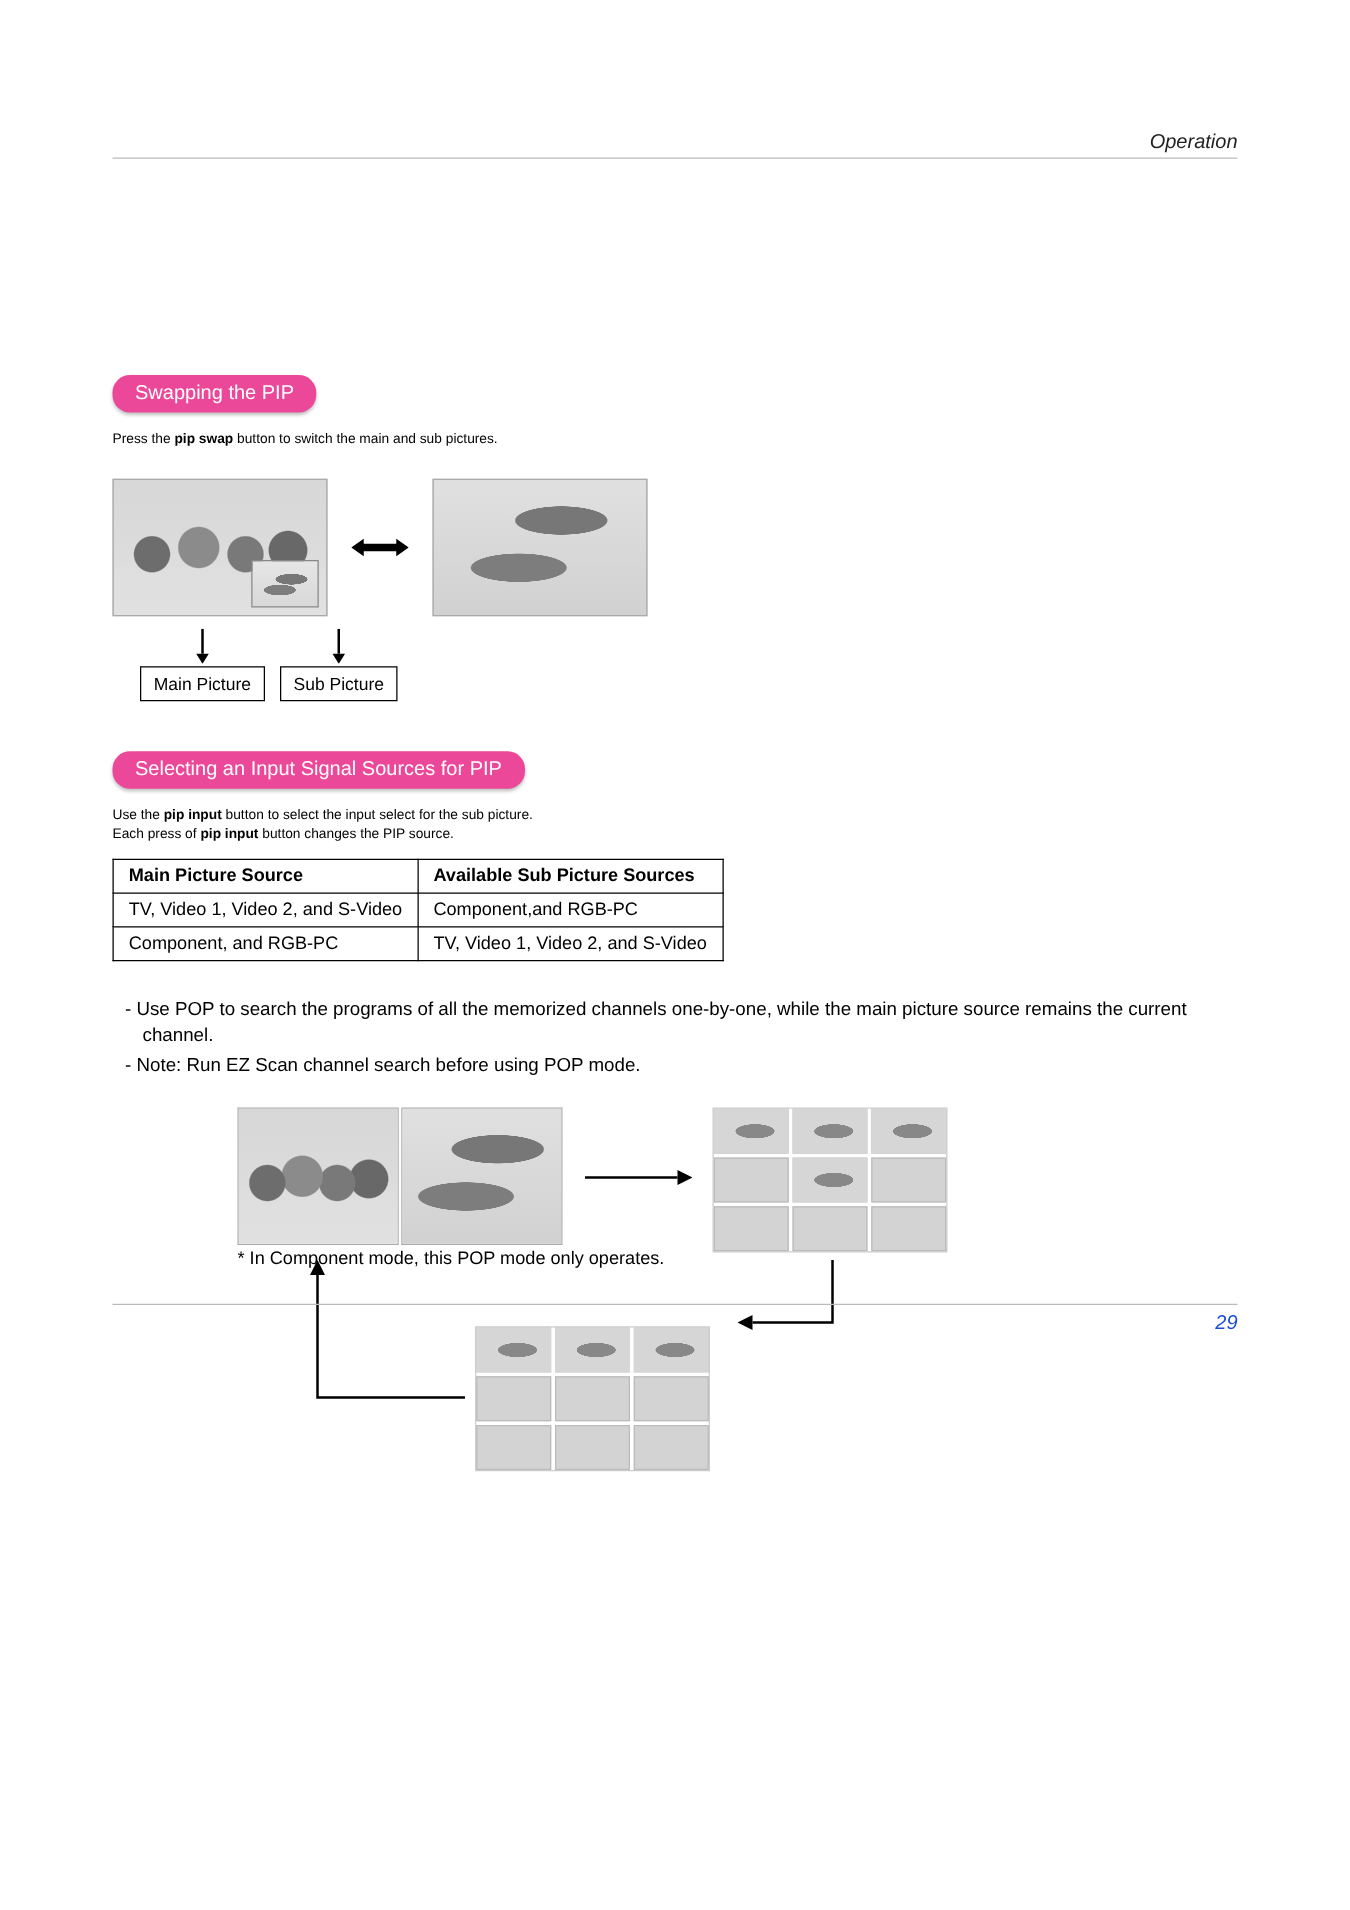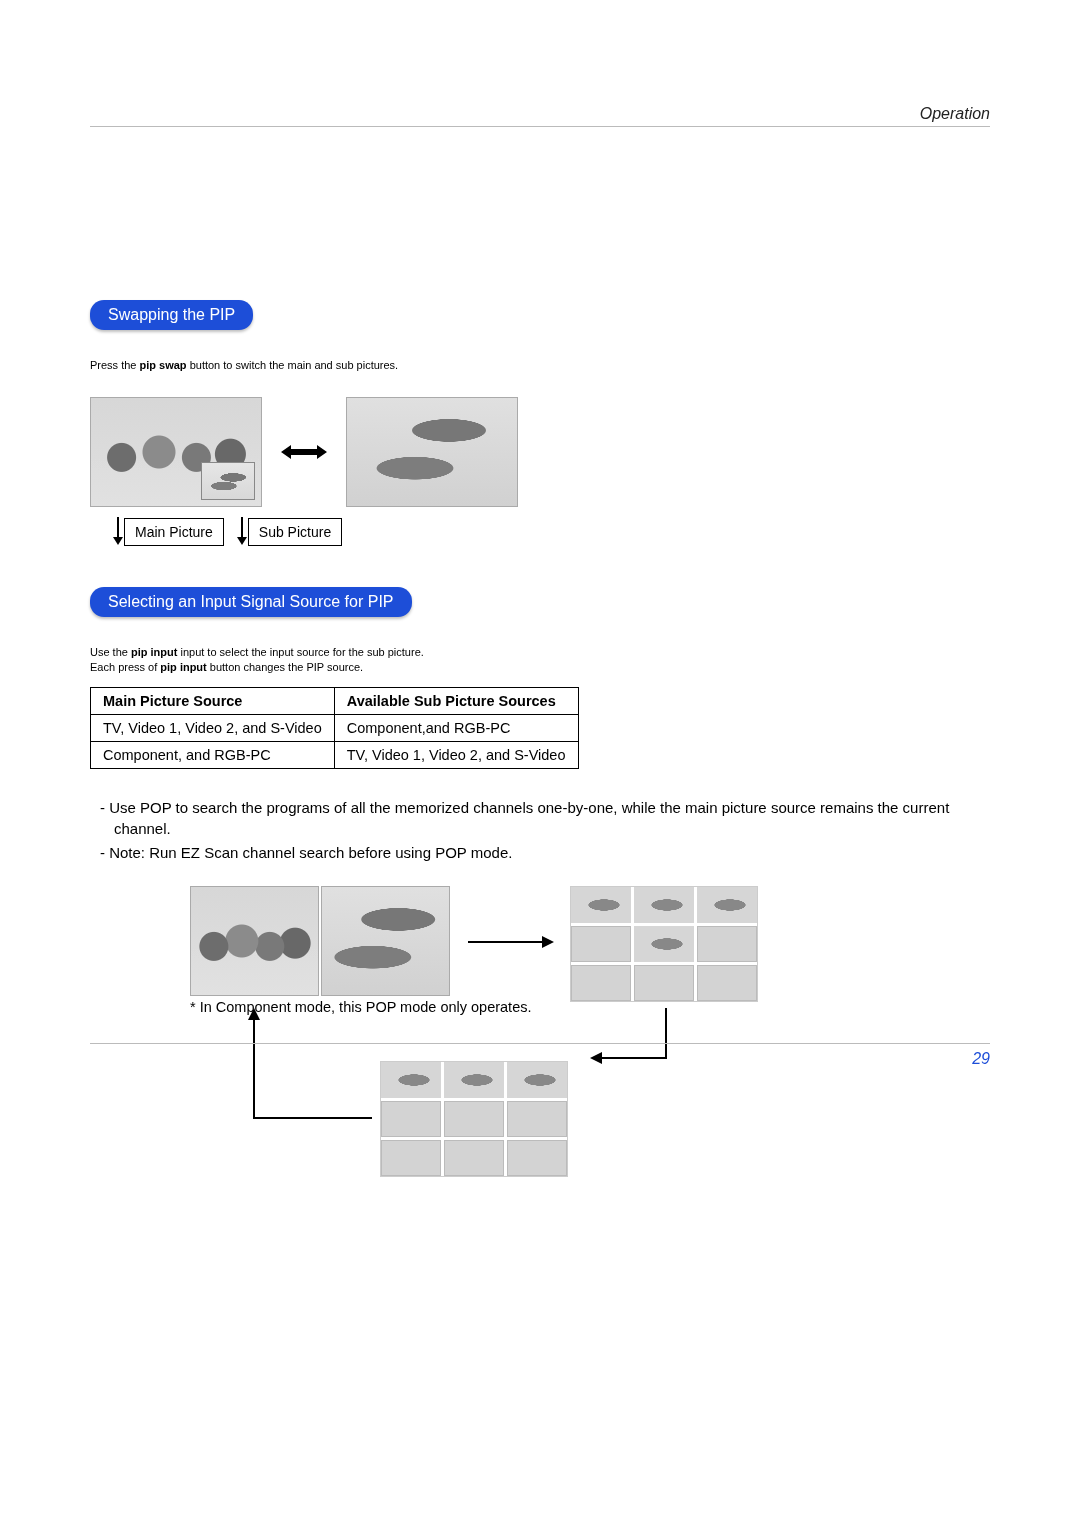--- a/index.html
+++ b/index.html
@@ -48,26 +48,26 @@
     color: #1d4ed8;
   }
   .content {
     position: absolute;
     top: 300px;
     left: 90px;
     right: 90px;
   }
   .pill {
     display: inline-block;
-    background: #1d4ed8;
+    background: #ec4899;
     color: #fff;
     padding: 6px 18px;
     border-radius: 14px;
     font-size: 16px;
-    margin-bottom: 24px;
+    margin-bottom: 10px;
     box-shadow: 0 2px 3px rgba(0,0,0,.25);
   }
   .para {
     font-size: 11px;
     line-height: 1.35;
     margin: 4px 0 24px 0;
   }
   .ex-row {
     display: flex;
     align-items: center;
@@ -122,21 +122,21 @@
   }
   .swap-arrows svg { width: 46px; height: 18px; }
   .label-row {
     display: flex;
     gap: 10px;
     margin-left: 4px;
     margin-bottom: 40px;
   }
   .label-conn {
     display: flex;
-    flex-direction: row;
+    flex-direction: column;
     align-items: center;
   }
   .small-box {
     border: 1px solid #000;
     font-size: 14px;
     padding: 5px 10px;
     white-space: nowrap;
   }
   .down-line {
     display: block;
@@ -269,23 +269,23 @@
       <div class="label-conn" style="margin-left:2px">
         <svg class="down-line" width="12" height="28">
             <line x1="6" y1="0" x2="6" y2="20" stroke="#000" stroke-width="2"></line>
             <polygon points="1,20 11,20 6,28" fill="#000"></polygon>
           </svg>
         <div class="small-box">Sub Picture</div>
       </div>
     </div>
 
     
-    <div class="pill">Selecting an Input Signal Source for PIP</div>
+    <div class="pill">Selecting an Input Signal Sources for PIP</div>
     <div class="para" style="margin-bottom:8px">
-      <span>Use the </span><b>pip input</b><span> input to select the input source for the sub picture.</span><br>
+      <span>Use the </span><b>pip input</b><span> button to select the input select for the sub picture.</span><br>
       <span>Each press of </span><b>pip input</b><span> button changes the PIP source.</span>
     </div>
 
     <table class="tbl">
       <tbody>
           <tr>
         <th>Main Picture Source</th>
         <th>Available Sub Picture Sources</th>
       </tr>
       <tr>

